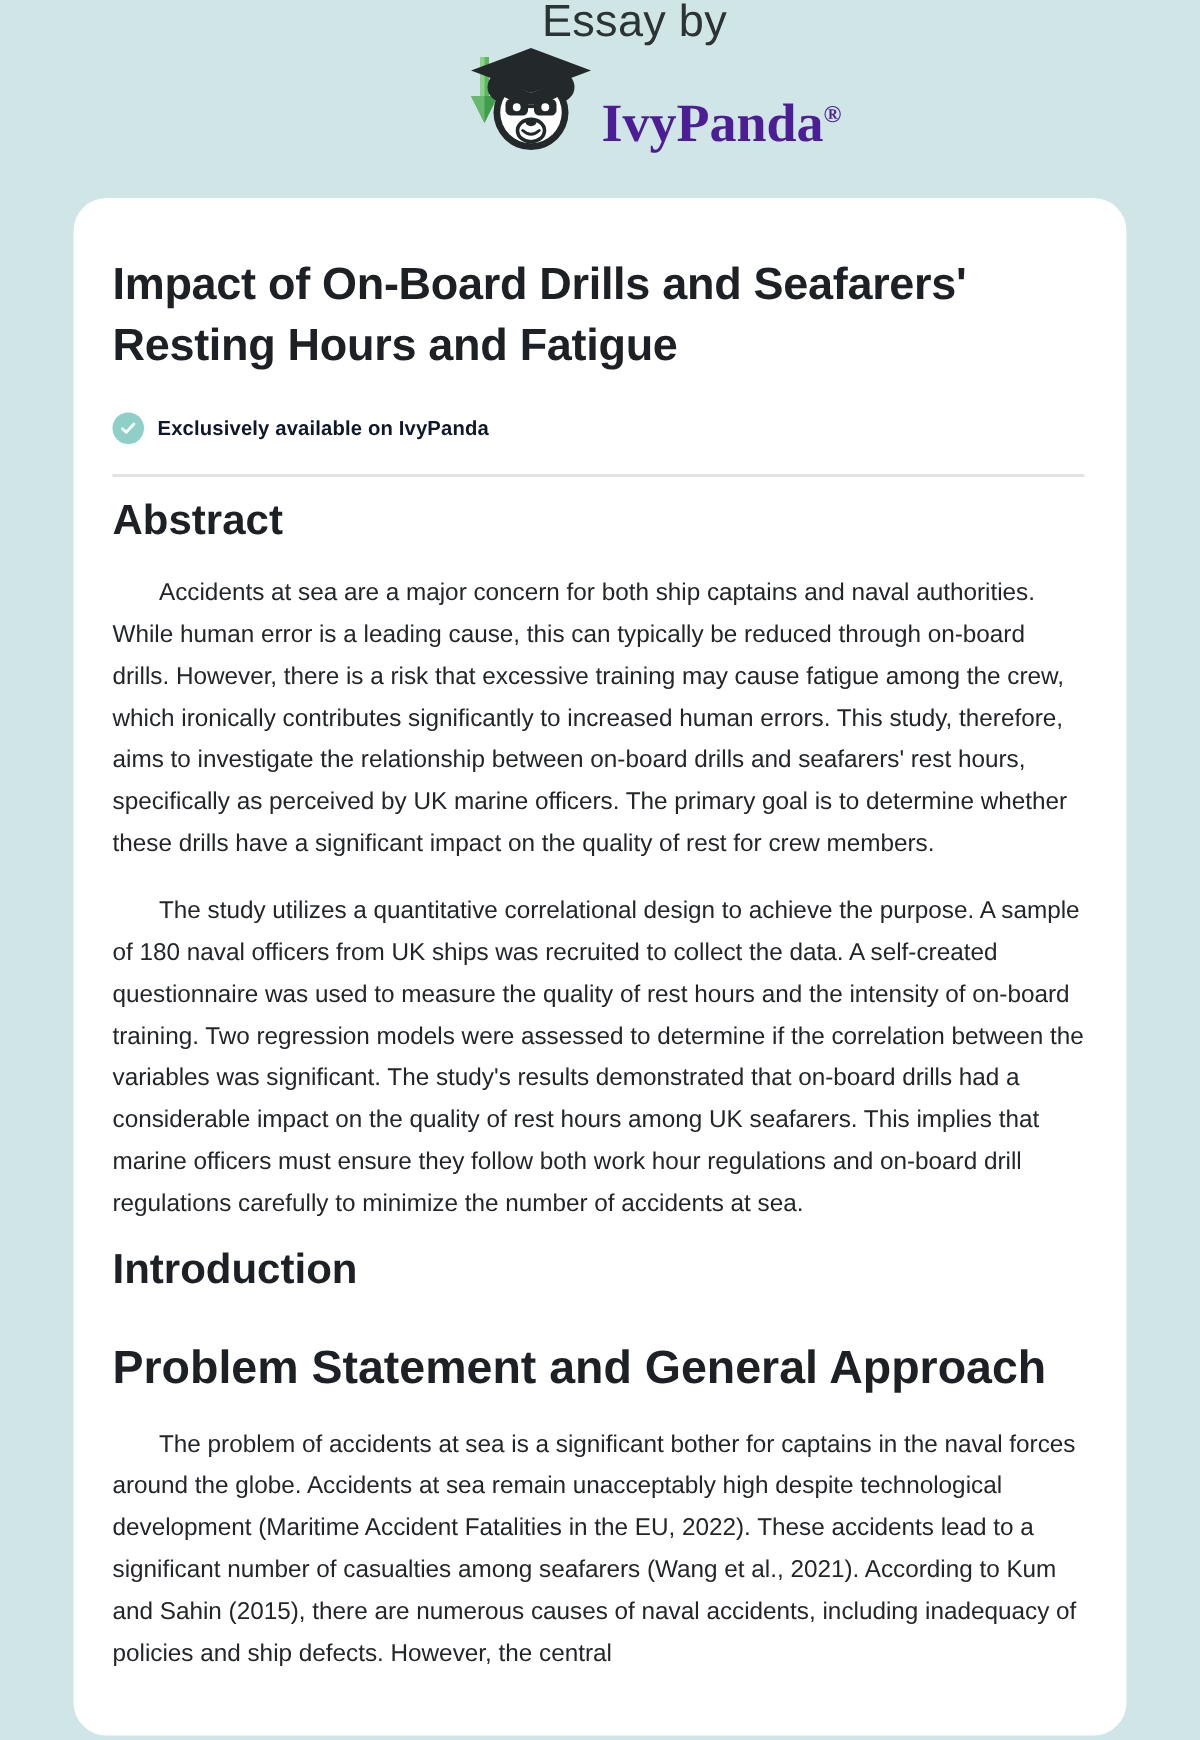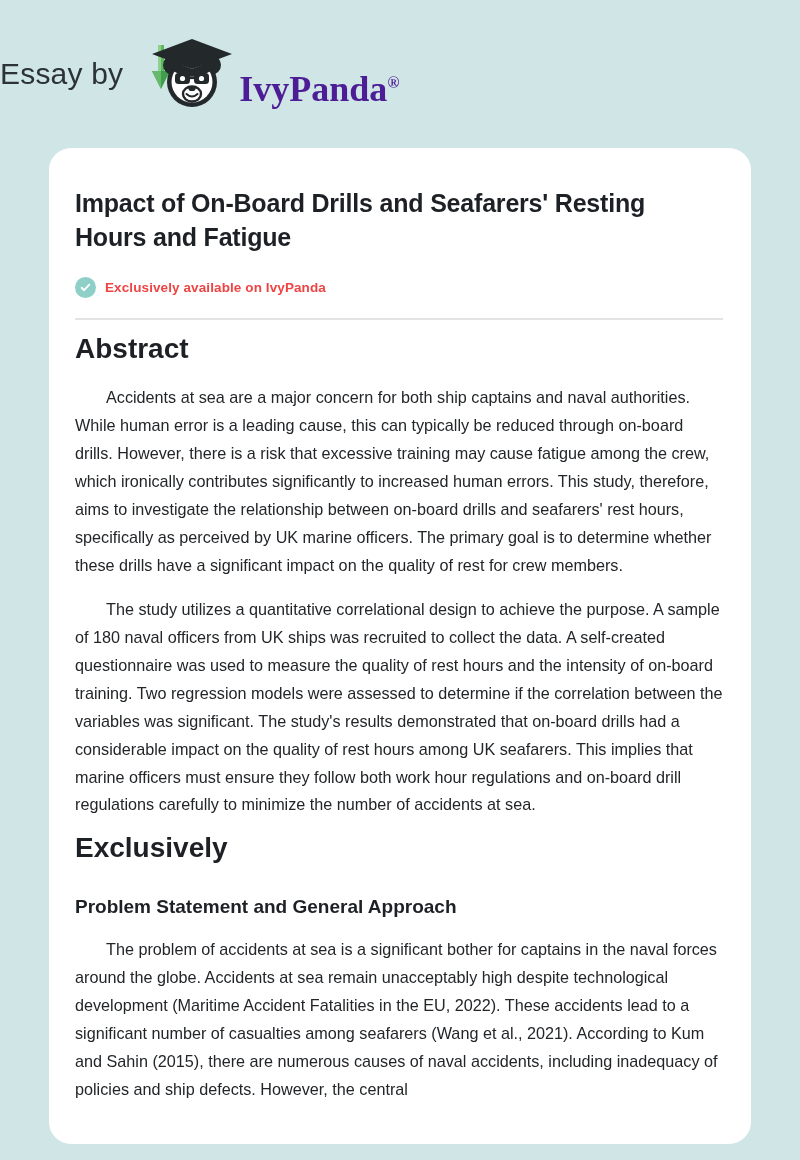--- a/index.html
+++ b/index.html
@@ -9,24 +9,26 @@
   body {
     width: 800px;
     height: 1160px;
     background: #cfe5e6;
     font-family: "Liberation Sans", sans-serif;
     overflow: hidden;
   }
 
   
   .brand-header {
-    height: 148px;
+    height: 132px;
     display: flex;
     align-items: center;
+    padding-left: 46px;
     box-sizing: border-box;
+    flex-direction: column;
   }
   .brand-essay-by {
     font-size: 30px;
     font-weight: 400;
     color: #2b3336;
     letter-spacing: 0.2px;
     line-height: 1;
   }
   .brand-logo-group {
     display: flex;
@@ -63,21 +65,21 @@
     width: 702px;
     min-height: 978px;
     background: #ffffff;
     border-radius: 22px;
     box-sizing: border-box;
     padding: 38px 28px 40px 26px;
     overflow: hidden;
   }
 
   .doc-title {
-    font-size: 25px;
+    font-size: 30px;
     font-weight: bold;
     color: #1d2125;
     line-height: 1.36;
     margin: 0 0 0 0;
     letter-spacing: -0.2px;
   }
 
   .exclusive-row {
     display: flex;
     align-items: center;
@@ -90,40 +92,40 @@
     background: #8ecfc8;
     display: inline-flex;
     align-items: center;
     justify-content: center;
     flex: none;
   }
   .check-badge svg { display: block; }
   .exclusive-label {
     font-size: 13.5px;
     font-weight: bold;
-    color: #ef4444;
+    color: #0f172a;
     margin-left: 9px;
     letter-spacing: 0.1px;
   }
 
   .divider {
     border: 0;
     border-top: 2px solid #e2e3e5;
     margin: 20px 0 0 0;
   }
 
   h2.section-heading {
     font-size: 28px;
     font-weight: bold;
     color: #1d2125;
     margin: 11px 0 0 0;
     line-height: 1.3;
   }
   h3.sub-heading {
-    font-size: 19px;
+    font-size: 31px;
     font-weight: bold;
     color: #1d2125;
     margin: 28px 0 0 0;
     line-height: 1.3;
   }
 
   p.body-par {
     font-size: 16.2px;
     color: #232629;
     line-height: 1.72;
@@ -197,18 +199,18 @@
     </span>
     <span class="exclusive-label">Exclusively available on IvyPanda</span>
   </div>
 
   <hr class="divider">
 
   <h2 class="section-heading">Abstract</h2>
   <p class="body-par">Accidents at sea are a major concern for both ship captains and naval authorities. While human error is a leading cause, this can typically be reduced through on-board drills. However, there is a risk that excessive training may cause fatigue among the crew, which ironically contributes significantly to increased human errors. This study, therefore, aims to investigate the relationship between on-board drills and seafarers' rest hours, specifically as perceived by UK marine officers. The primary goal is to determine whether these drills have a significant impact on the quality of rest for crew members.</p>
   <p class="body-par">The study utilizes a quantitative correlational design to achieve the purpose. A sample of 180 naval officers from UK ships was recruited to collect the data. A self-created questionnaire was used to measure the quality of rest hours and the intensity of on-board training. Two regression models were assessed to determine if the correlation between the variables was significant. The study's results demonstrated that on-board drills had a considerable impact on the quality of rest hours among UK seafarers. This implies that marine officers must ensure they follow both work hour regulations and on-board drill regulations carefully to minimize the number of accidents at sea.</p>
 
-  <h2 class="section-heading">Exclusively</h2>
+  <h2 class="section-heading">Introduction</h2>
 
   <h3 class="sub-heading">Problem Statement and General Approach</h3>
   <p class="body-par">The problem of accidents at sea is a significant bother for captains in the naval forces around the globe. Accidents at sea remain unacceptably high despite technological development (Maritime Accident Fatalities in the EU, 2022). These accidents lead to a significant number of casualties among seafarers (Wang et al., 2021). According to Kum and Sahin (2015), there are numerous causes of naval accidents, including inadequacy of policies and ship defects. However, the central</p>
 
 </div>
 
 </body></html>

